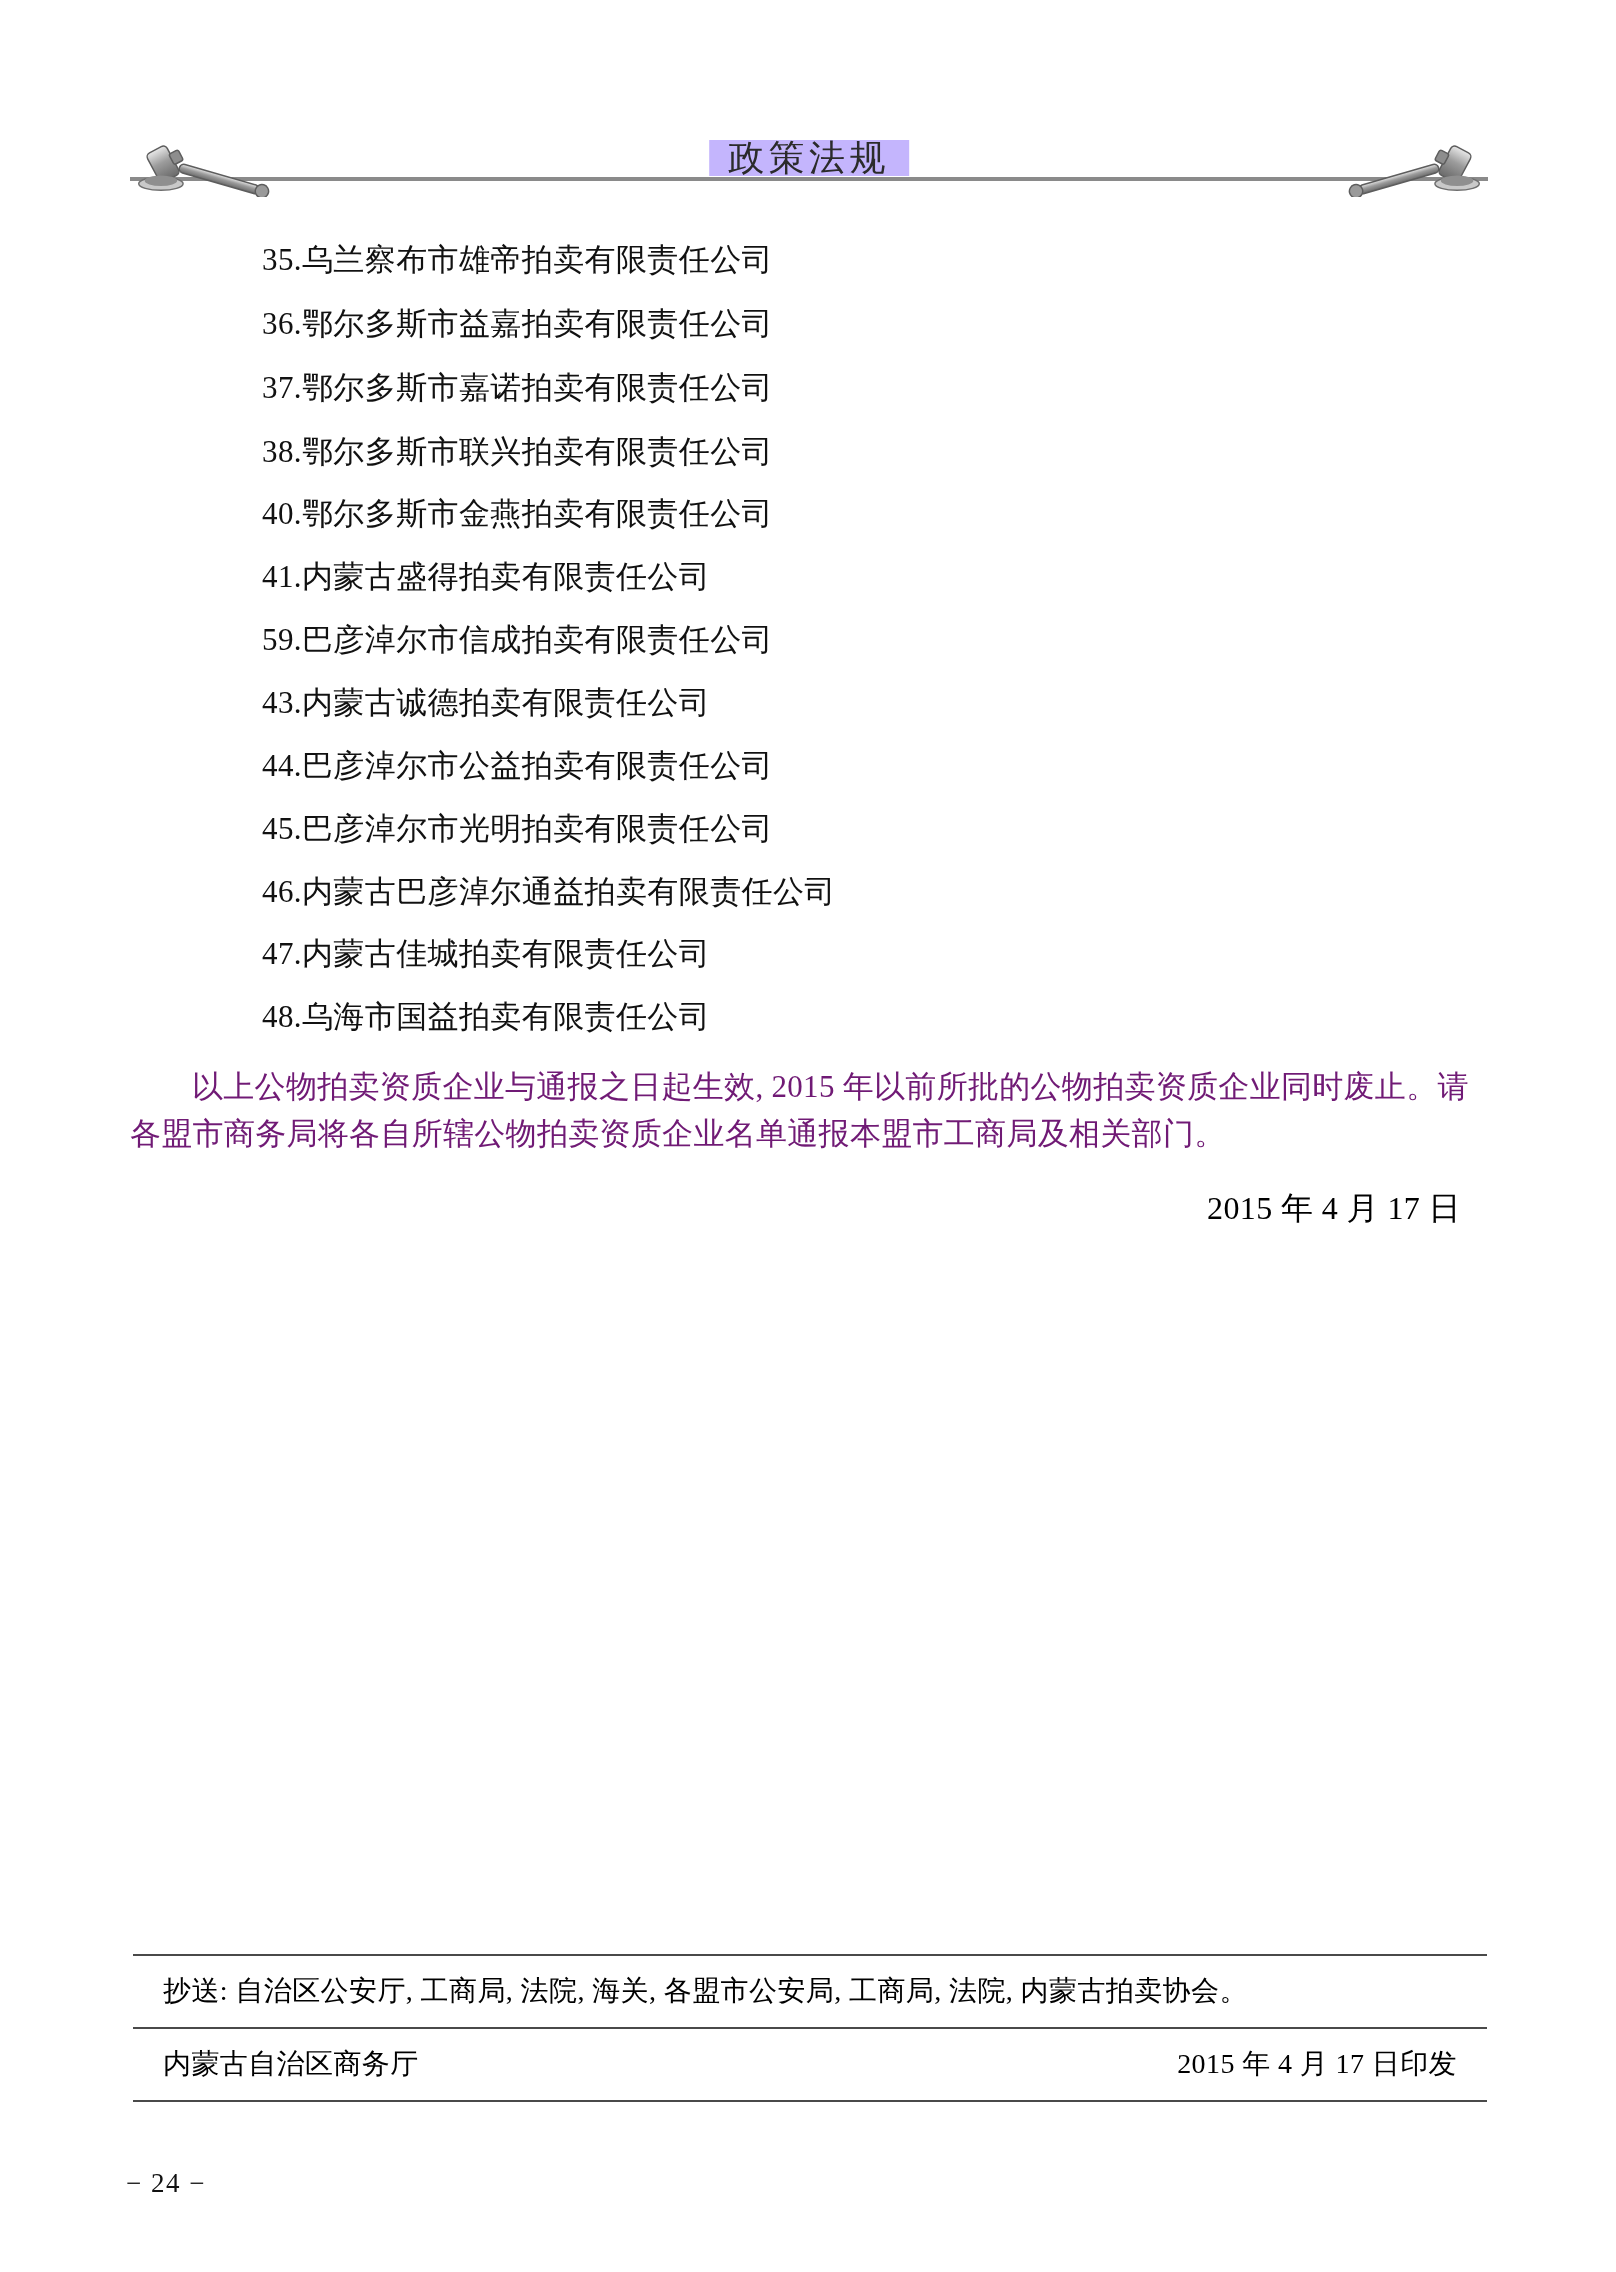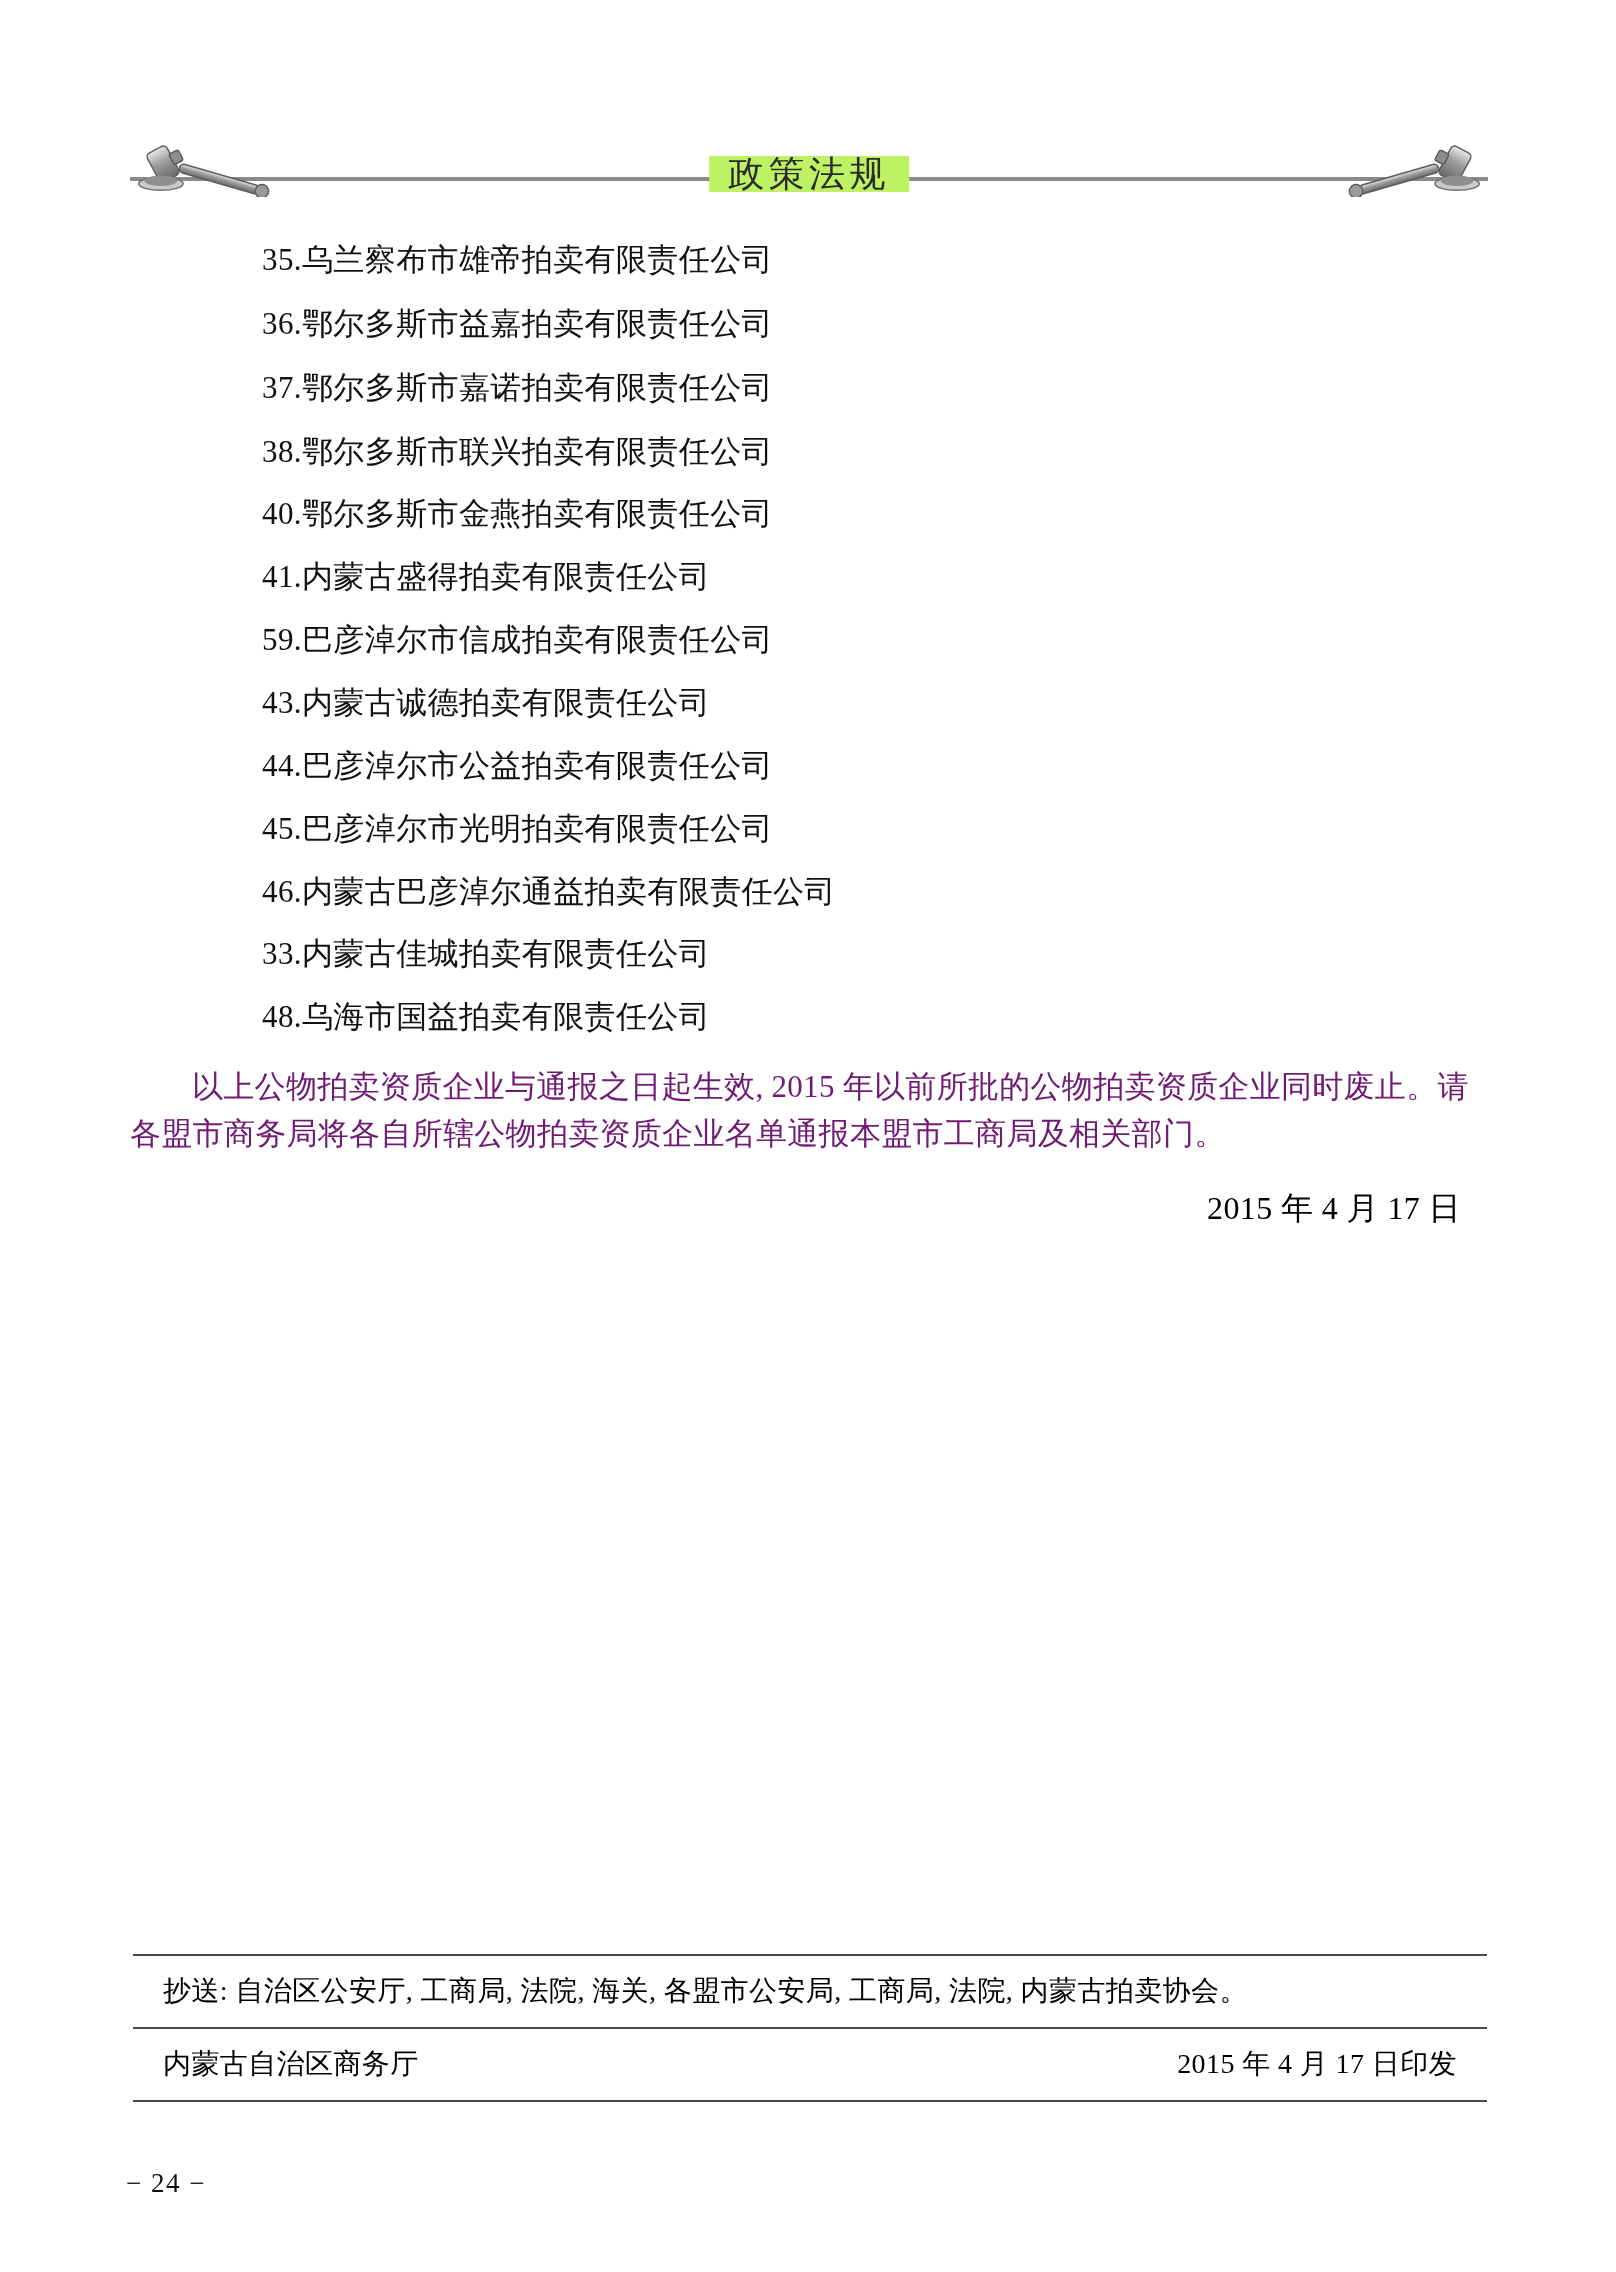--- a/index.html
+++ b/index.html
@@ -32,23 +32,23 @@
     position: absolute;
     left: 0;
     top: 73px;
     width: 1358px;
     height: 3.7px;
     background: #8a8a8a;
   }
   .header-title-box {
     position: absolute;
     left: 50%;
-    top: 52px;
+    top: 36px;
     transform: translateX(-50%);
-    background: #bef264;
+    background: #c4b5fd;
     padding: 0 19px;
     z-index: 3;
   }
   .header-title {
     font-family: "Liberation Serif", "DejaVu Serif", serif;
     font-size: 36px;
     letter-spacing: 4.4px;
     color: #2b2b2b;
     white-space: nowrap;
     line-height: 1;
@@ -192,21 +192,21 @@
     <p class="list-item">36.鄂尔多斯市益嘉拍卖有限责任公司</p>
     <p class="list-item">37.鄂尔多斯市嘉诺拍卖有限责任公司</p>
     <p class="list-item tight">38.鄂尔多斯市联兴拍卖有限责任公司</p>
     <p class="list-item tight">40.鄂尔多斯市金燕拍卖有限责任公司</p>
     <p class="list-item tight">41.内蒙古盛得拍卖有限责任公司</p>
     <p class="list-item tight">59.巴彦淖尔市信成拍卖有限责任公司</p>
     <p class="list-item tight">43.内蒙古诚德拍卖有限责任公司</p>
     <p class="list-item tight">44.巴彦淖尔市公益拍卖有限责任公司</p>
     <p class="list-item tight">45.巴彦淖尔市光明拍卖有限责任公司</p>
     <p class="list-item tight">46.内蒙古巴彦淖尔通益拍卖有限责任公司</p>
-    <p class="list-item tight">33.内蒙古佳城拍卖有限责任公司</p>
+    <p class="list-item tight">47.内蒙古佳城拍卖有限责任公司</p>
     <p class="list-item tight">48.乌海市国益拍卖有限责任公司</p>
 
     <p class="para">以上公物拍卖资质企业与通报之日起生效, 2015 年以前所批的公物拍卖资质企业同时废止。请各盟市商务局将各自所辖公物拍卖资质企业名单通报本盟市工商局及相关部门。</p>
     <p class="date-line">2015 年 4 月 17 日</p>
   </div>
 
   <div class="footer">
     <div class="footer-rule"></div>
     <div class="footer-row single">
       <span class="left">抄送: 自治区公安厅, 工商局, 法院, 海关, 各盟市公安局, 工商局, 法院, 内蒙古拍卖协会。</span>

